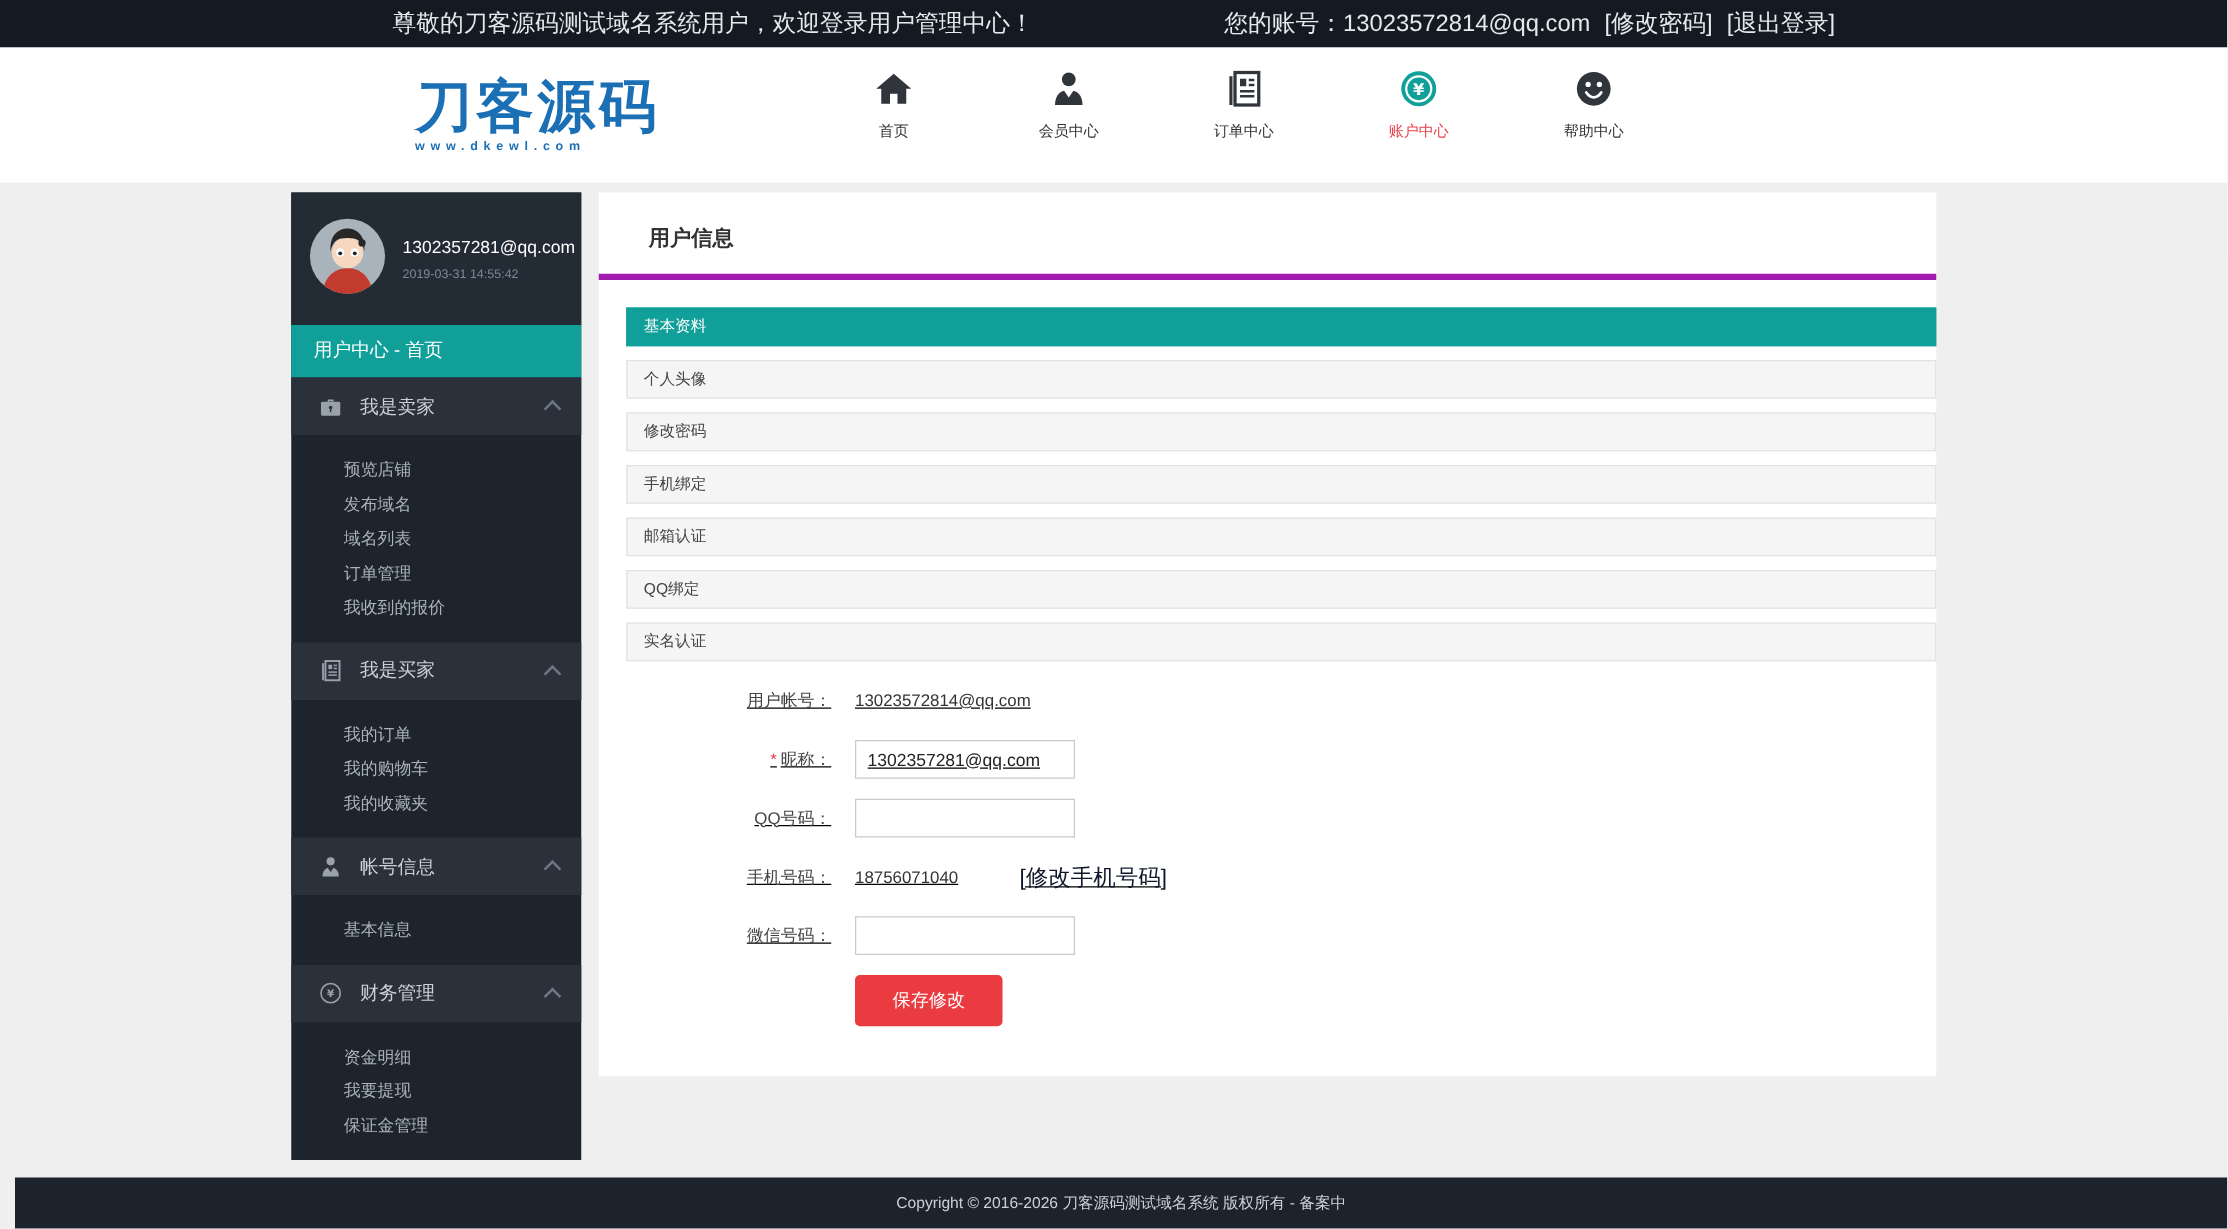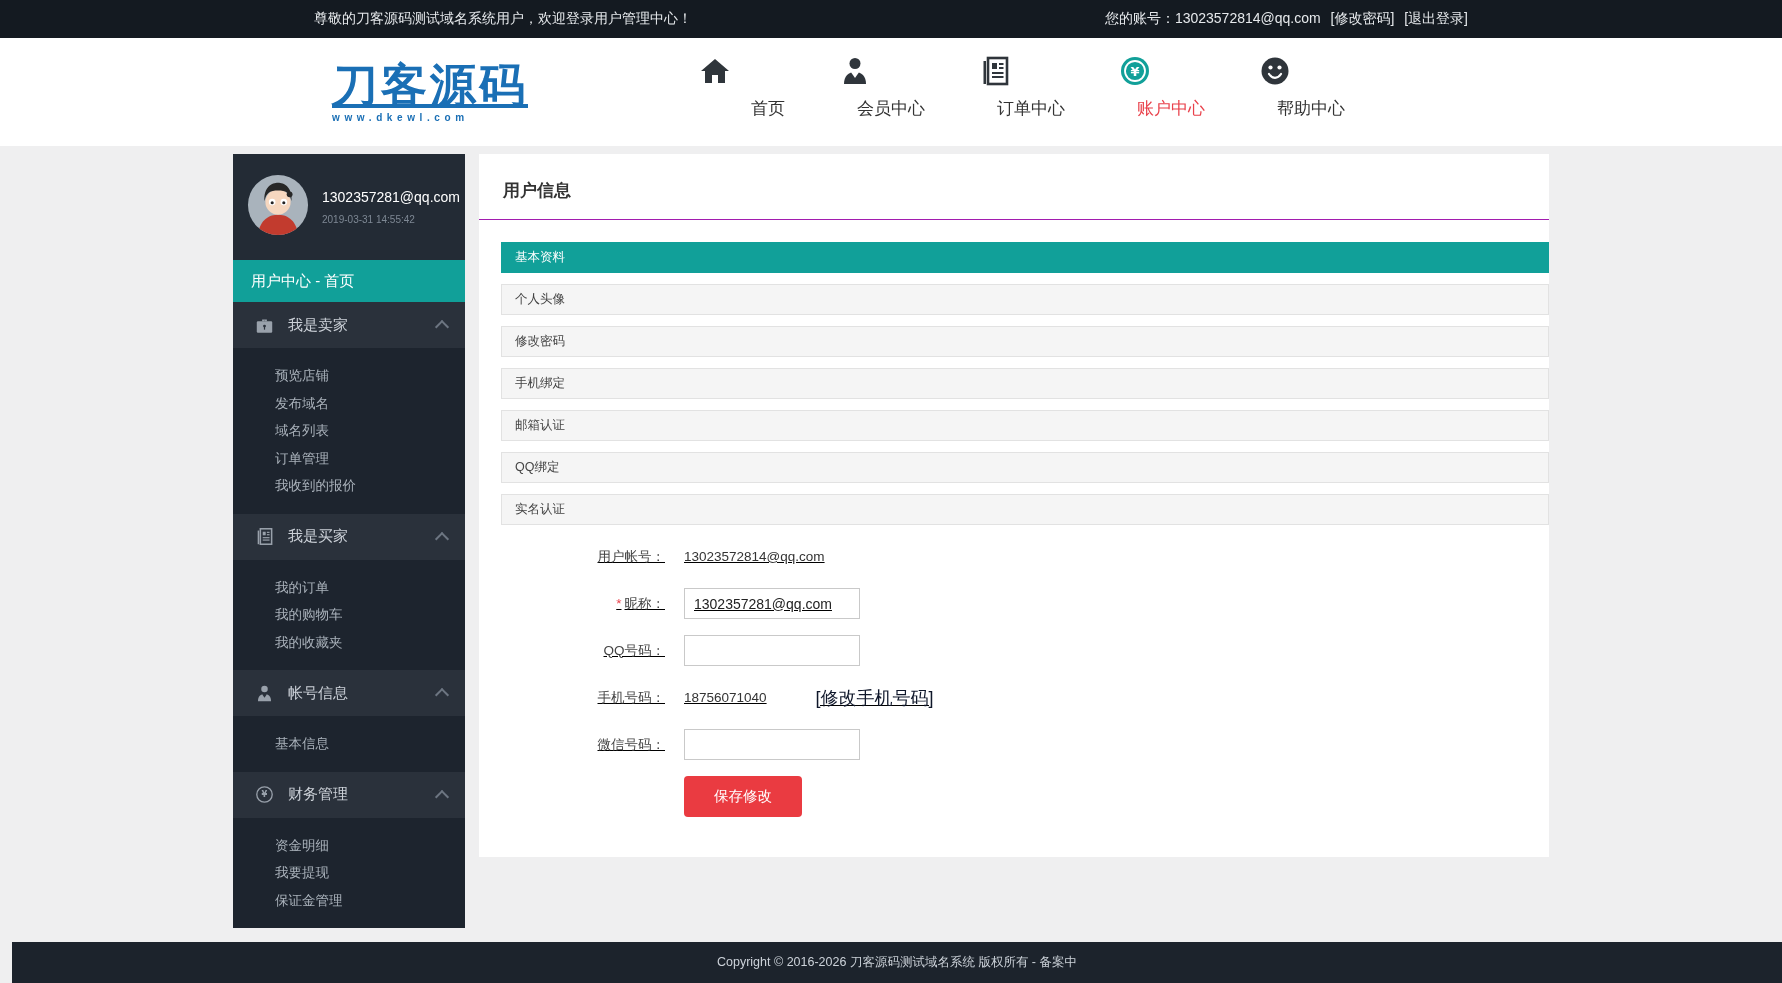--- a/index.html
+++ b/index.html
@@ -3,54 +3,54 @@
 <meta charset="utf-8">
 <title></title>
 <style>
   html,body{margin:0;padding:0;}
   body{font-family:"Liberation Sans","DejaVu Sans",sans-serif;}
   .page{position:relative;width:1782px;height:983px;overflow:hidden;background:#efeff0;}
   .container{width:1154px;margin:0 auto;}
 
   
   .topbar{height:38px;background:#141a21;}
-  .topbar .container{display:flex;justify-content:space-between;align-items:center;height:38px;font-size:14px;color:#e6e9ec;}
+  .topbar .container{display:flex;justify-content:space-between;align-items:center;height:38px;font-size:19px;color:#e6e9ec;}
   .topbar a{color:#e6e9ec;text-decoration:none;margin-left:6px;cursor:pointer;}
 
   
   .header{background:#ffffff;height:108px;}
   .header .container{position:relative;height:108px;display:flex;align-items:center;}
   .logo{margin-left:18px;cursor:pointer;}
-  .logo-title{font-size:46px;font-weight:bold;color:#1a6fb5;letter-spacing:3px;line-height:1.05;text-decoration:underline;}
+  .logo-title{font-size:46px;font-weight:bold;color:#1a6fb5;letter-spacing:3px;line-height:1.05;}
   .logo-sub{font-size:10px;font-weight:bold;color:#1a6fb5;letter-spacing:4.6px;margin-top:3px;}
   .nav{position:absolute;left:331px;top:14px;display:flex;}
   .nav-item{width:140px;text-align:center;cursor:pointer;}
   .nav-item .nicon{height:38px;display:flex;align-items:center;justify-content:center;color:#2f353b;}
-  .nav-item .nlabel{font-size:17px;color:#333;margin-top:7px;text-align:right;}
+  .nav-item .nlabel{font-size:12px;color:#333;margin-top:7px;}
   .nav-item.active .nlabel{color:#e9414b;}
 
   
   .content{width:1316px;margin:8px auto 0;display:flex;align-items:flex-start;}
 
   
   .sidebar{width:232px;background:#1d242e;flex:none;}
   .user-block{background:#232b35;height:106px;box-sizing:border-box;display:flex;align-items:center;padding:0 14px;}
   .user-info{margin-left:13px;}
   .user-email{font-size:14px;color:#ffffff;margin-bottom:9px;}
   .user-time{font-size:10px;color:#7e8894;}
   .current-row{height:42px;line-height:42px;background:#11a099;color:#fff;font-size:15px;padding-left:18px;cursor:pointer;}
   .section-header{height:46px;background:#2a313b;display:flex;align-items:center;padding:0 18px 0 22px;color:#ccd1d8;font-size:15px;cursor:pointer;}
   .s-icon{width:20px;margin-right:13px;display:flex;align-items:center;color:#99a1ab;}
   .caret{margin-left:auto;width:8px;height:8px;border-left:2px solid #6d7682;border-top:2px solid #6d7682;transform:rotate(45deg);margin-top:4px;}
   .submenu{padding:14px 0;}
   .submenu-item{line-height:27.5px;font-size:13.5px;color:#aab2bb;padding-left:42px;cursor:pointer;}
 
   
   .main-panel{flex:1;margin-left:14px;background:#ffffff;min-height:514px;box-sizing:border-box;}
-  .panel-title{padding:25px 24px 17px;font-size:17px;font-weight:bold;color:#333;border-bottom:1px solid #a21caf;}
+  .panel-title{padding:25px 40px 17px;font-size:17px;font-weight:bold;color:#333;border-bottom:5px solid #a21caf;}
   .tabs{display:flex;gap:11px;margin:22px 0 0 22px;flex-direction:column;}
   .tab{padding:6px 13px;font-size:12.5px;color:#444;background:#f5f5f5;border:1px solid #e2e2e2;cursor:pointer;white-space:nowrap;}
   .tab.active{background:#11a099;border-color:#11a099;color:#ffffff;}
   .form{margin-top:16px;padding-bottom:40px;}
   .form-row{display:flex;align-items:center;min-height:31px;margin-bottom:16px;text-decoration:underline;}
   .form-label{width:186px;text-align:right;font-size:13.5px;color:#444;flex:none;}
   .req{color:#e9414b;margin-right:3px;}
   .form-value{margin-left:19px;font-size:13.5px;color:#333;}
   input.text{margin-left:19px;width:156px;height:29px;border:1px solid #c9c9c9;padding:0 9px;font-size:14px;color:#222;font-family:inherit;background:#fff;}
   .mobile-link{color:#0f172a;margin-left:6px;font-size:18px;text-decoration:none;cursor:pointer;padding-left:43px;}

